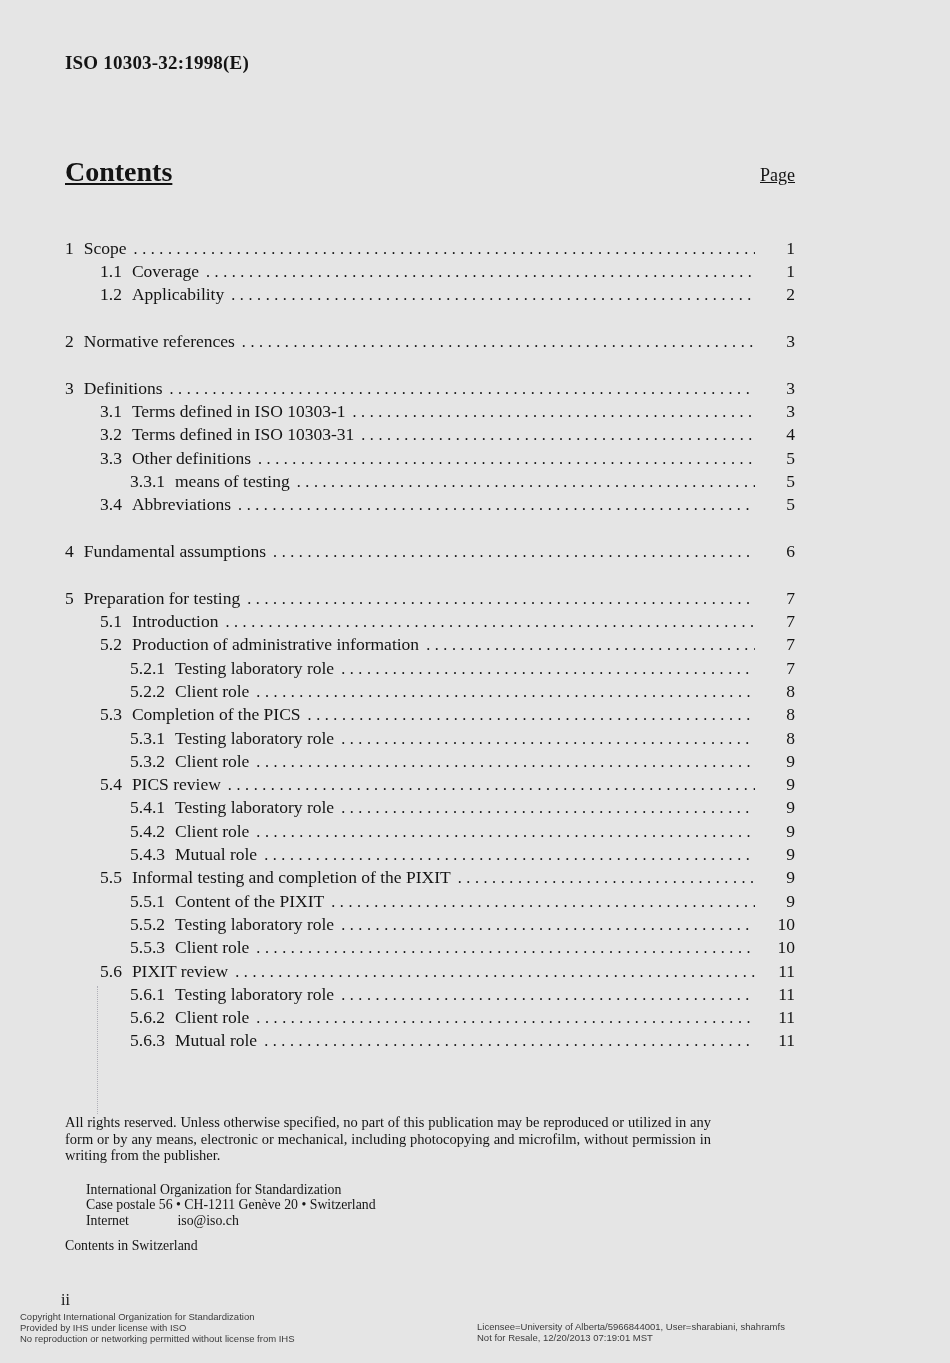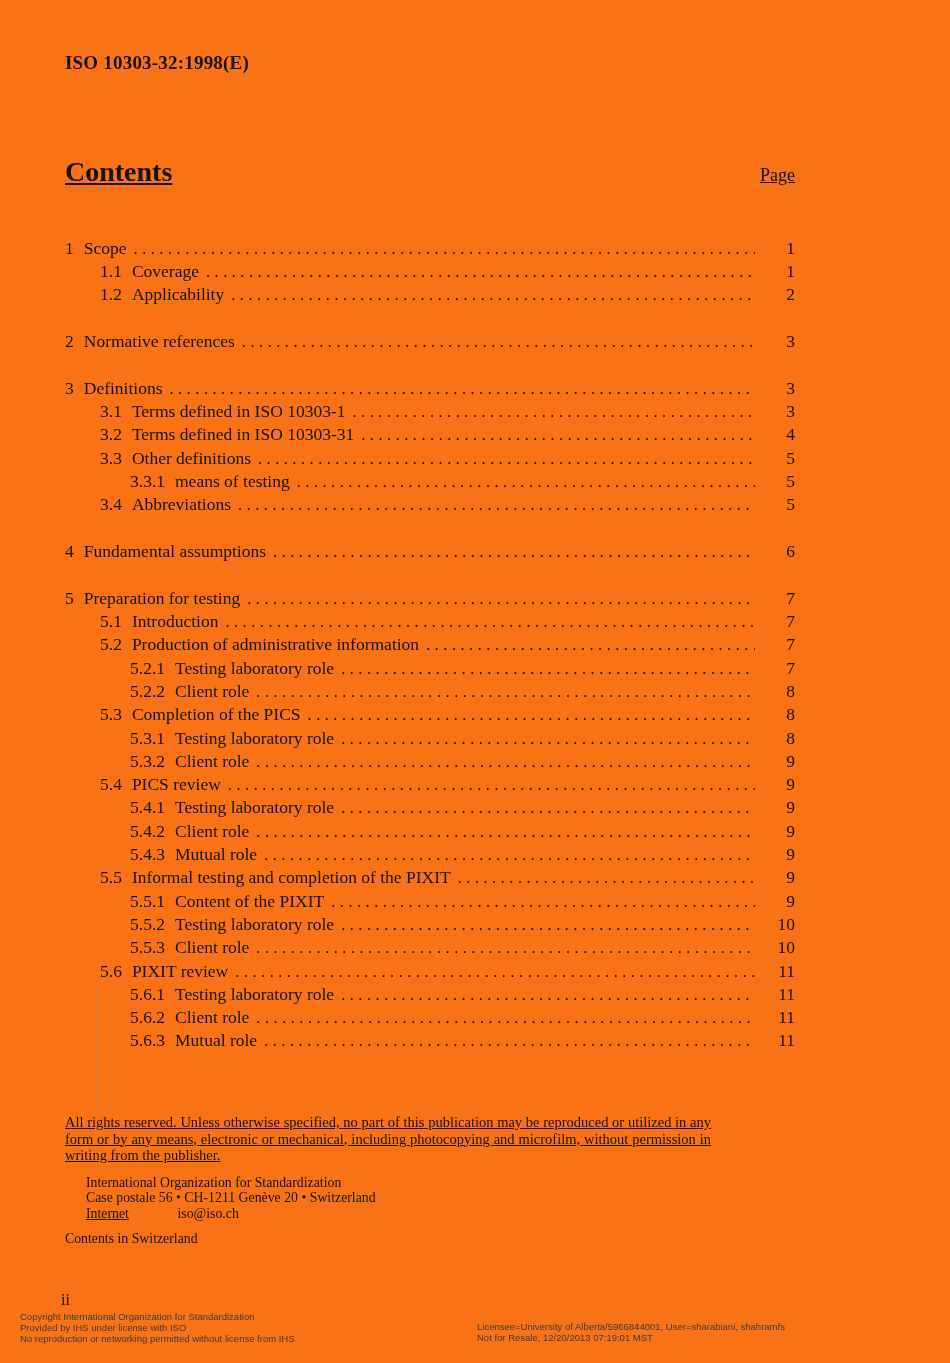--- a/index.html
+++ b/index.html
@@ -1,21 +1,21 @@
 <!DOCTYPE html>
 <html><head>
 <meta charset="utf-8">
 <style>
   * { margin: 0; padding: 0; box-sizing: border-box; }
   html, body { background: #fff; }
   .page {
     position: relative;
     width: 950px;
     height: 1363px;
-    background: #f97316;
+    background: #e5e5e5;
     color: #141414;
     font-family: "Liberation Serif", serif;
     overflow: hidden;
   }
 
   .doc-header {
     position: absolute;
     left: 65px;
     top: 52px;
     font-size: 19px;
@@ -85,23 +85,23 @@
 
   .copyright-block {
     position: absolute;
     left: 65px;
     top: 1114px;
     width: 646px;
     font-size: 14.5px;
     line-height: 16.5px;
   }
   .copyright-line { margin-bottom: 9px; letter-spacing: 0.3px; }
-  .copyright-notice { text-align: justify; margin-bottom: 11px; text-decoration: underline; }
+  .copyright-notice { text-align: justify; margin-bottom: 18px; }
   .org-block { padding-left: 21px; font-size: 13.8px; line-height: 15.5px; }
-  .org-internet-label { display: inline-block; min-width: 58px; text-decoration: underline; }
+  .org-internet-label { display: inline-block; min-width: 58px; }
   .org-internet-value { margin-left: 30px; }
   .printed-line { margin-top: 10px; font-size: 13.8px; }
 
   .folio {
     position: absolute;
     left: 61px;
     top: 1291px;
     font-size: 16px;
   }
 

